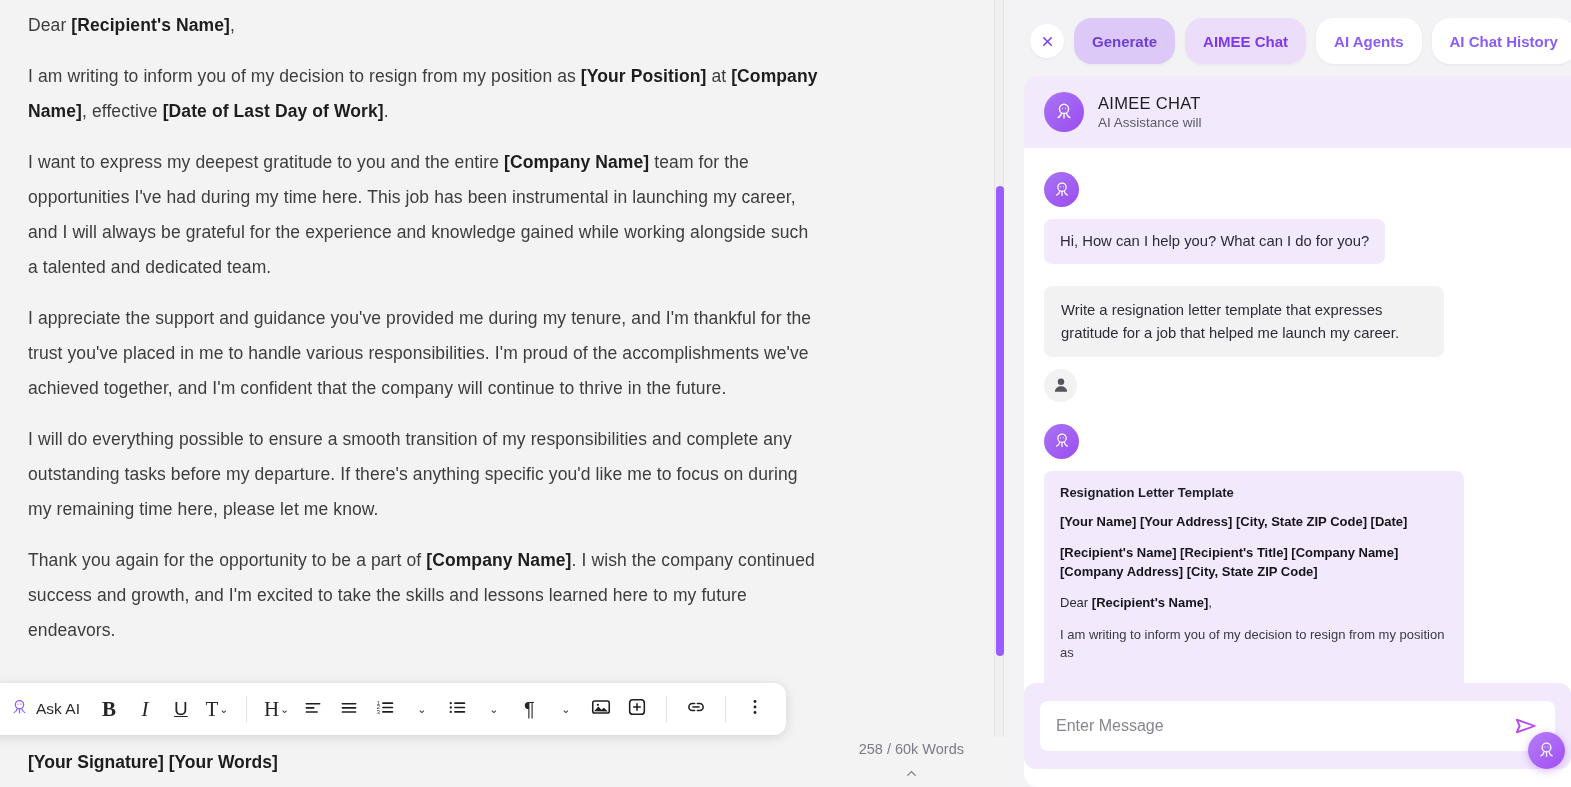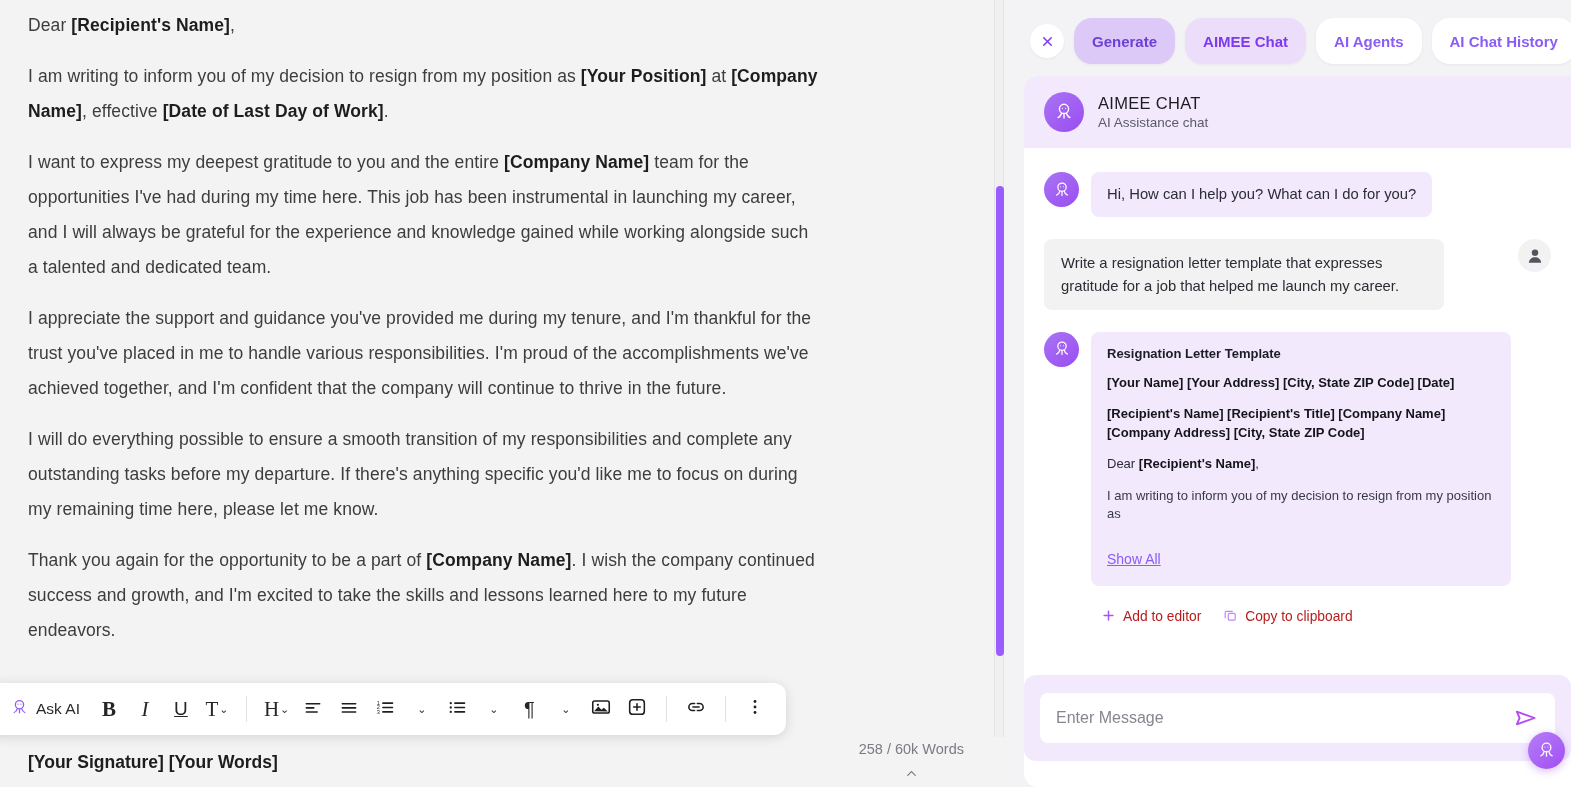--- a/index.html
+++ b/index.html
@@ -162,21 +162,21 @@
   }
   .avatar.sm { width: 35px; height: 35px; }
   .hdr-title { font-size: 16.5px; color: #1c1c22; letter-spacing: .3px; }
   .hdr-sub { font-size: 13.5px; color: #5b5b66; margin-top: 2px; }
 
   .chat-scroll {
     flex: 1;
     padding: 24px 20px 6px 20px;
     overflow: hidden;
   }
-  .msg-row { display: flex; gap: 12px; margin-bottom: 22px; align-items: flex-start; }
+  .msg-row { display: flex; gap: 12px; margin-bottom: 22px; align-items: flex-start; flex-direction: column; }
   .msg-row.user { justify-content: space-between; }
   .bubble-bot {
     background: #f2e9fd;
     border-radius: 8px;
     padding: 12px 16px;
     font-size: 14.8px;
     color: #2c2c35;
     line-height: 1.45;
     max-width: 420px;
   }
@@ -217,21 +217,21 @@
     margin: 12px 0 0 57px;
   }
   .act {
     display: flex; align-items: center; gap: 7px;
     font-size: 13.8px; color: #b91c1c; cursor: pointer;
   }
 
   .composer-wrap {
     background: #f2e9fd;
     border-radius: 12px;
-    margin: 0 0 26px 0;
+    margin: 0 0 18px 0;
     padding: 18px 16px;
     flex-shrink: 0;
   }
   .composer {
     background: #ffffff;
     border-radius: 8px;
     height: 50px;
     display: flex; align-items: center;
     padding: 0 16px;
   }
@@ -430,21 +430,21 @@
         <div class="avatar">
           <svg width="22" height="22" viewBox="0 0 24 24" fill="none" stroke="#ffffff" stroke-width="1.5" stroke-linecap="round">
             <circle cx="12" cy="8.6" r="5"></circle>
             <path d="M9.3 13.3c-.5 2.6-2.1 4.2-3.8 4.8M12 13.5v5M14.7 13.3c.5 2.6 2.1 4.2 3.8 4.8"></path>
             <circle cx="10.2" cy="8" r=".65" fill="#fff" stroke="none"></circle>
             <circle cx="13.8" cy="8" r=".65" fill="#fff" stroke="none"></circle>
           </svg>
         </div>
         <div>
           <div class="hdr-title">AIMEE CHAT</div>
-          <div class="hdr-sub">AI Assistance chat</div>
+          <div class="hdr-sub">AI Assistance will</div>
         </div>
       </div>
 
       <div class="chat-scroll">
 
         <div class="msg-row">
           <div class="avatar sm">
             <svg width="20" height="20" viewBox="0 0 24 24" fill="none" stroke="#ffffff" stroke-width="1.5" stroke-linecap="round">
               <circle cx="12" cy="8.6" r="5"></circle>
               <path d="M9.3 13.3c-.5 2.6-2.1 4.2-3.8 4.8M12 13.5v5M14.7 13.3c.5 2.6 2.1 4.2 3.8 4.8"></path>

